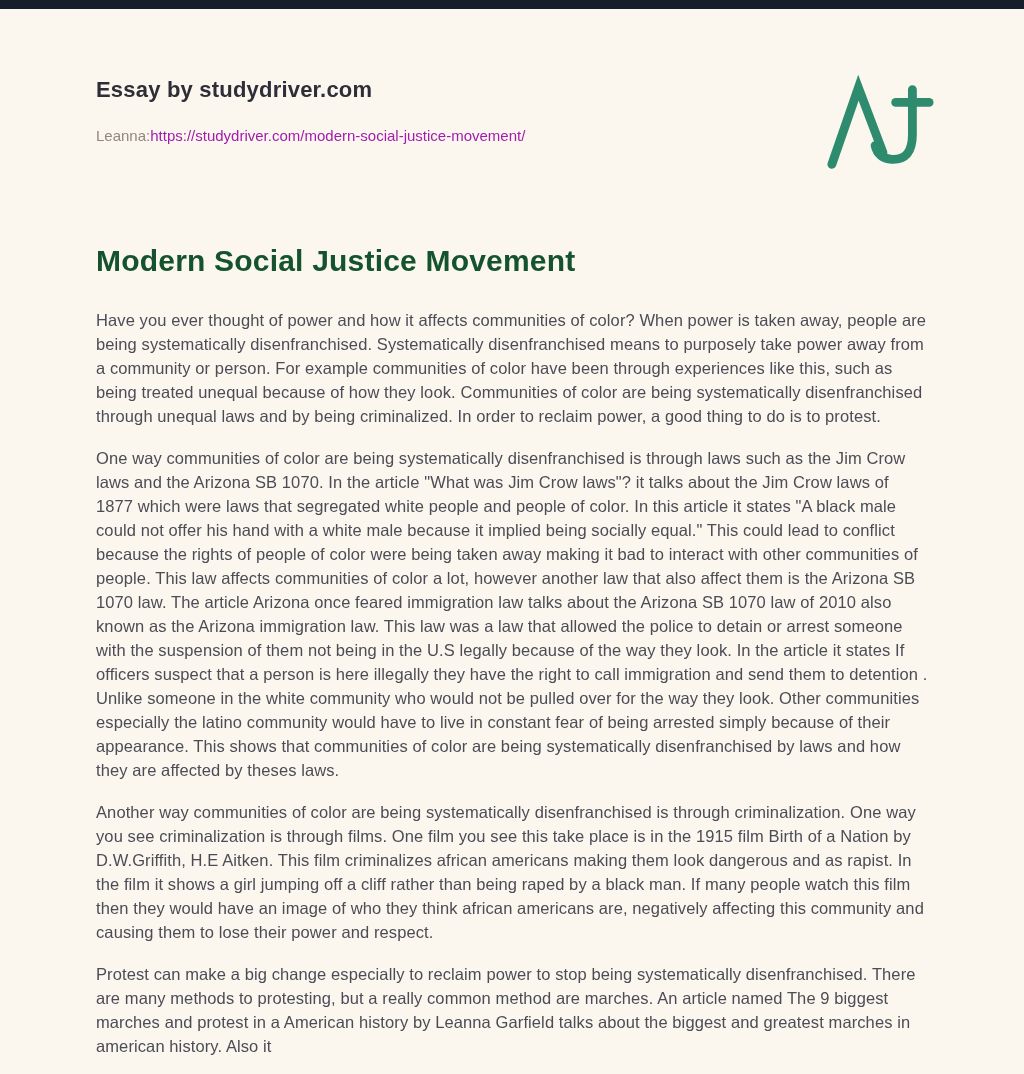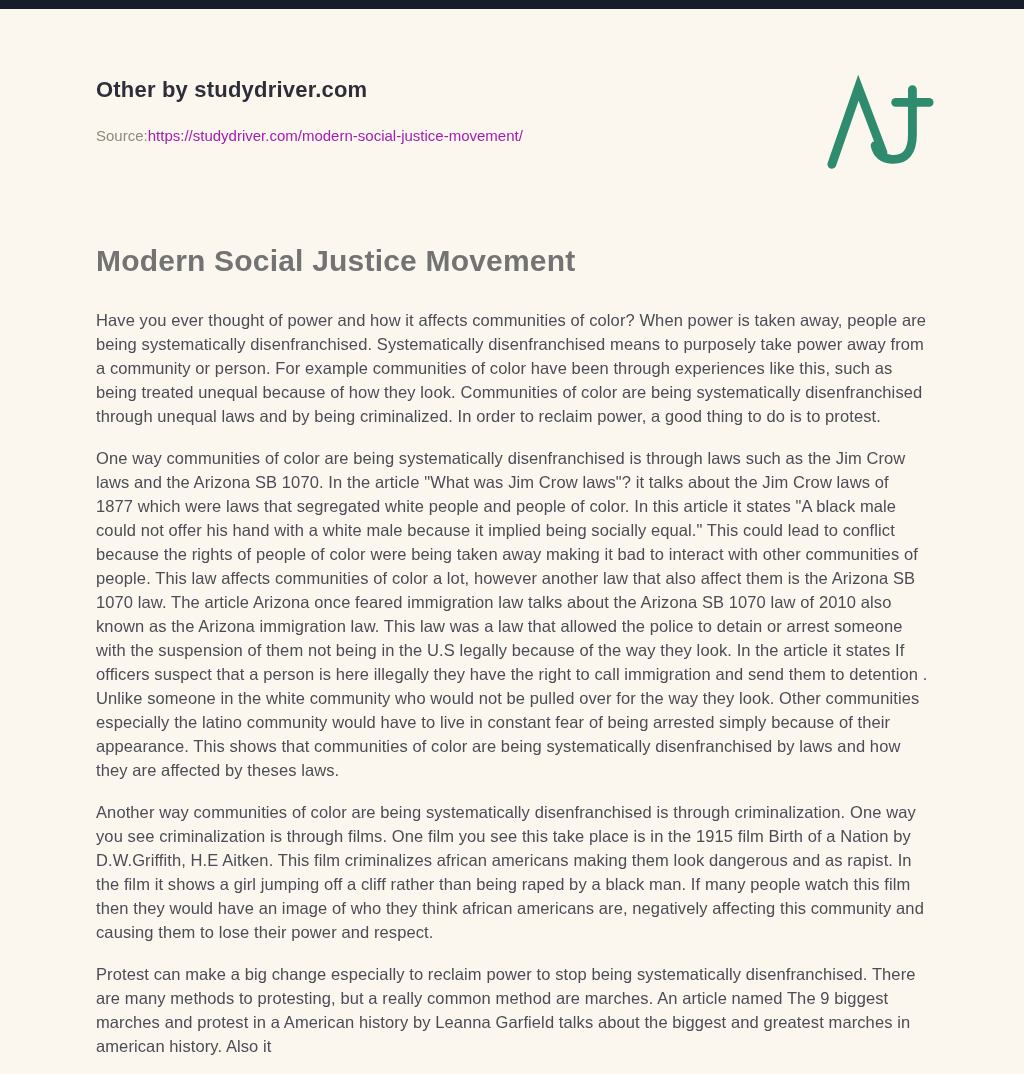--- a/index.html
+++ b/index.html
@@ -48,21 +48,21 @@
     top: 66px;
     right: -6px;
     width: 108px;
     height: 100px;
   }
   .logo svg { width: 100%; height: 100%; }
   h1.title {
     margin: 100px 0 0 0;
     font-size: 30px;
     font-weight: 700;
-    color: #737373;
+    color: #14532d;
     letter-spacing: 0.2px;
   }
   .article-body {
     margin-top: 30px;
   }
   .para {
     margin: 0 0 18px 0;
     font-size: 16.5px;
     line-height: 24px;
     color: #4c4c56;
@@ -70,23 +70,23 @@
   }
 </style>
 </head>
 <body>
 
 <div class="top-bar"></div>
 
 <div class="page">
 
   <header class="doc-header">
-    <div class="byline">Other by studydriver.com</div>
+    <div class="byline">Essay by studydriver.com</div>
     <div class="source-line">
-      <span class="source-label">Source:</span><a class="source-link" href="#" title="https://studydriver.com/modern-social-justice-movement/">https://studydriver.com/modern-social-justice-movement/</a>
+      <span class="source-label">Leanna:</span><a class="source-link" href="#" title="https://studydriver.com/modern-social-justice-movement/">https://studydriver.com/modern-social-justice-movement/</a>
     </div>
     <div class="logo">
       <svg viewBox="0 0 110 100" fill="none" xmlns="http://www.w3.org/2000/svg">
         <path d="M6 90 L33 12 L58 78" stroke="#2e8b6e" stroke-width="9" stroke-linecap="round" fill="none"></path>
         <path d="M88 14 V60 Q88 86 67 85 Q53 84 50 71" stroke="#2e8b6e" stroke-width="9" stroke-linecap="round" fill="none"></path>
         <path d="M71 27 H105" stroke="#2e8b6e" stroke-width="9" stroke-linecap="round" fill="none"></path>
       </svg>
     </div>
   </header>
 

